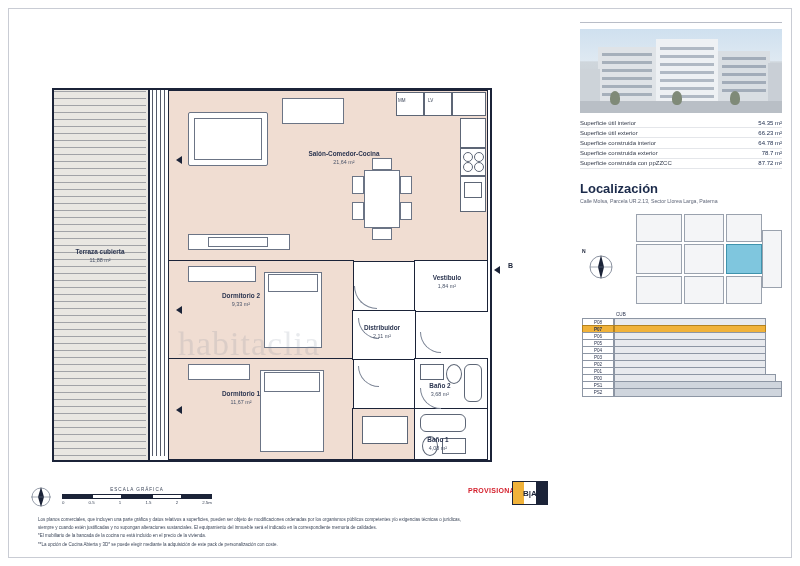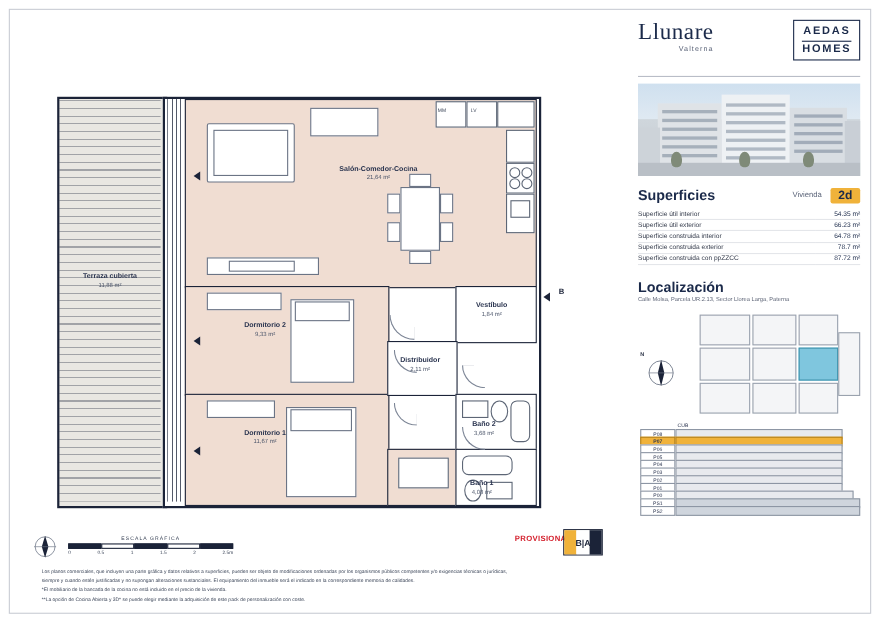--- a/index.html
+++ b/index.html
@@ -183,31 +183,20 @@
   .legal p{margin:0 0 1px 0;}
 </style>
 </head>
 <body>
 
 <div class="sheet">
   <div class="border"></div>
 
   <div class="right">
 
-    <div class="brandrow">
-      <div>
-        <div class="llunare">Llunare</div>
-        <div class="llunare-sub">Valterna</div>
-      </div>
-      <div class="aedas">
-        <div class="a1">AEDAS</div>
-        <div class="aline"></div>
-        <div class="a2">HOMES</div>
-      </div>
-    </div>
 
     <div class="hr"></div>
 
     <div class="photo">
       <div class="bld b1"></div>
       <div class="bld b2"></div>
       <div class="bld b3"></div>
       <div class="bld b4"></div>
       <div class="bld b5"></div>
       <div class="win" style="left:22px;top:24px;width:50px;height:3px;"></div>
@@ -227,25 +216,20 @@
       <div class="win" style="left:142px;top:36px;width:44px;height:3px;"></div>
       <div class="win" style="left:142px;top:44px;width:44px;height:3px;"></div>
       <div class="win" style="left:142px;top:52px;width:44px;height:3px;"></div>
       <div class="win" style="left:142px;top:60px;width:44px;height:3px;"></div>
       <div class="ground"></div>
       <div class="tree" style="left:30px;"></div>
       <div class="tree" style="left:92px;"></div>
       <div class="tree" style="left:150px;"></div>
     </div>
 
-    <div class="sec-title">
-      <span>Superficies</span>
-      <span class="viv-label">Vivienda</span>
-      <span class="viv-badge">2d</span>
-    </div>
 
     <table class="surf">
       <tbody>
           <tr>
         <td>Superficie útil interior</td>
         <td class="v">54.35 m²</td>
       </tr>
       <tr>
         <td>Superficie útil exterior</td>
         <td class="v">66.23 m²</td>
@@ -438,20 +422,21 @@
     <div class="lbl" style="left:384px;top:312px;width:56px;">
       <b>Baño 2</b>
       <span class="m2">3,68 m²</span>
     </div>
 
     <div class="lbl" style="left:382px;top:366px;width:56px;">
       <b>Baño 1</b>
       <span class="m2">4,08 m²</span>
     </div>
 
+    <div class="watermark">habitaclia</div>
   </div>
 
   <svg class="northrose" viewBox="0 0 26 26">
     <circle cx="13" cy="13" r="9" fill="none" stroke="#6c7586" stroke-width="0.7"></circle>
     <polygon points="13,3 16,13 13,23 10,13" fill="#1b2338"></polygon>
     <line x1="3" y1="13" x2="23" y2="13" stroke="#6c7586" stroke-width="0.6"></line>
   </svg>
 
   <div class="scalebar">
     <div class="scale-title">ESCALA GRÁFICA</div>

